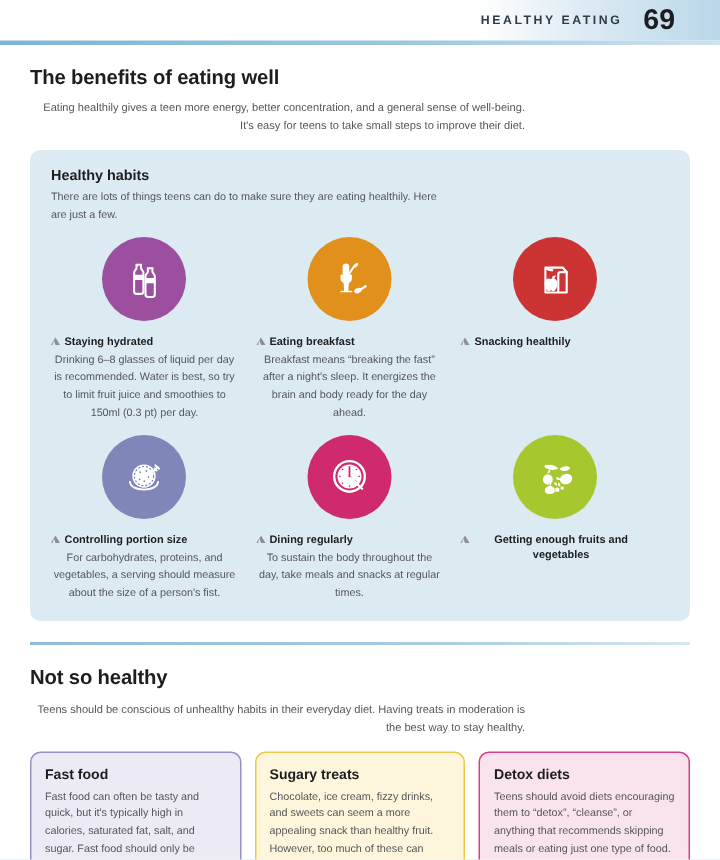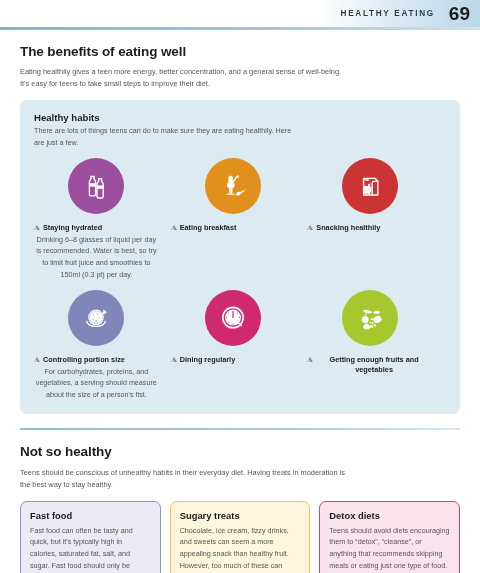--- a/index.html
+++ b/index.html
@@ -30,21 +30,21 @@
     background: linear-gradient(to right, #ffffff 0%, #ffffff 30%, #dceaf3 62%, #b9d7e8 100%);
   }
   .header-inner {
     position: absolute;
     top: 0;
     right: 0;
     height: 27px;
     display: flex;
     align-items: center;
     gap: 14px;
-    padding-right: 10px;
+    padding-right: 30px;
   }
   .header-title {
     font-size: 8.2px;
     letter-spacing: 1.7px;
     font-weight: 600;
     color: #2f3c47;
   }
   .header-pagenum {
     font-size: 19px;
     font-weight: 700;
@@ -70,20 +70,21 @@
     color: #1d1d1f;
     margin: 14px 0 4px 0;
     letter-spacing: -0.1px;
   }
   .section-intro {
     font-size: 7.4px;
     line-height: 1.62;
     color: #55565a;
     max-width: 330px;
     margin-bottom: 10px;
+    text-align: right;
   }
 
   
   .habits-panel {
     background: #dceaf2;
     border-radius: 7px;
     padding: 12px 16px 14px 14px;
     margin-top: 2px;
   }
   .habits-title {
@@ -270,20 +271,21 @@
                 <ellipse cx="22.6" cy="24.7" rx="2.6" ry="1.7" transform="rotate(-22 22.6 24.7)"></ellipse>
                 <path d="M24.4 23.1 l3.4-2.3 .9 1.3 -3.5 2.2 z"></path>
               </g>
             </svg>
           </div>
         </div>
         <div class="habit-caption">
           <span class="tri-bullet"></span>
           <span class="habit-name">Eating breakfast</span>
         </div>
+        <div class="habit-desc">Breakfast means “breaking the fast” after a night's sleep. It energizes the brain and body ready for the day ahead.</div>
       </div>
 
       <div class="habit-cell">
         <div class="habit-icon-wrap">
           <div class="habit-circle" style="background:#cc3333">
             <svg width="34" height="34" viewBox="0 0 34 34">
               <g fill="none" stroke="#ffffff" stroke-width="1.4" stroke-linejoin="round">
                 <path d="M10.6 9.4 h11.6 l2.6 3 v13.6 h-14.2 z"></path>
                 <path d="M10.6 9.4 c1.6 1.4 3 1.8 5.2 1.8"></path>
                 <path d="M22.2 9.4 l2.6 3 h-4.2 c-1 0-1.4.6-1.4 1.6 v11.8"></path>
@@ -360,20 +362,21 @@
                 <path d="M19 18.6 l6.4 6.2"></path>
                 <path d="M18.6 16.2 l1.6 1.6 M20.3 15 l1.6 1.6 M17.6 17.6 l1.8 1.8"></path>
               </g>
             </svg>
           </div>
         </div>
         <div class="habit-caption">
           <span class="tri-bullet"></span>
           <span class="habit-name">Dining regularly</span>
         </div>
+        <div class="habit-desc">To sustain the body throughout the day, take meals and snacks at regular times.</div>
       </div>
 
       <div class="habit-cell">
         <div class="habit-icon-wrap">
           <div class="habit-circle" style="background:#a6c82e">
             <svg width="34" height="34" viewBox="0 0 34 34">
               <g fill="#ffffff">
                 <path d="M9.6 9.6 c3.4-1.6 7.6-.6 9.6 1.8 -3.2 1.8-7.6 1-9.6-1.8 z"></path>
                 <path d="M20 11.6 c2.4-2.2 5.6-2.2 7.2-.6 -1.6 2.4-5 2.8-7.2.6 z"></path>
                 <ellipse cx="12.2" cy="18.6" rx="3.3" ry="3.5"></ellipse>

